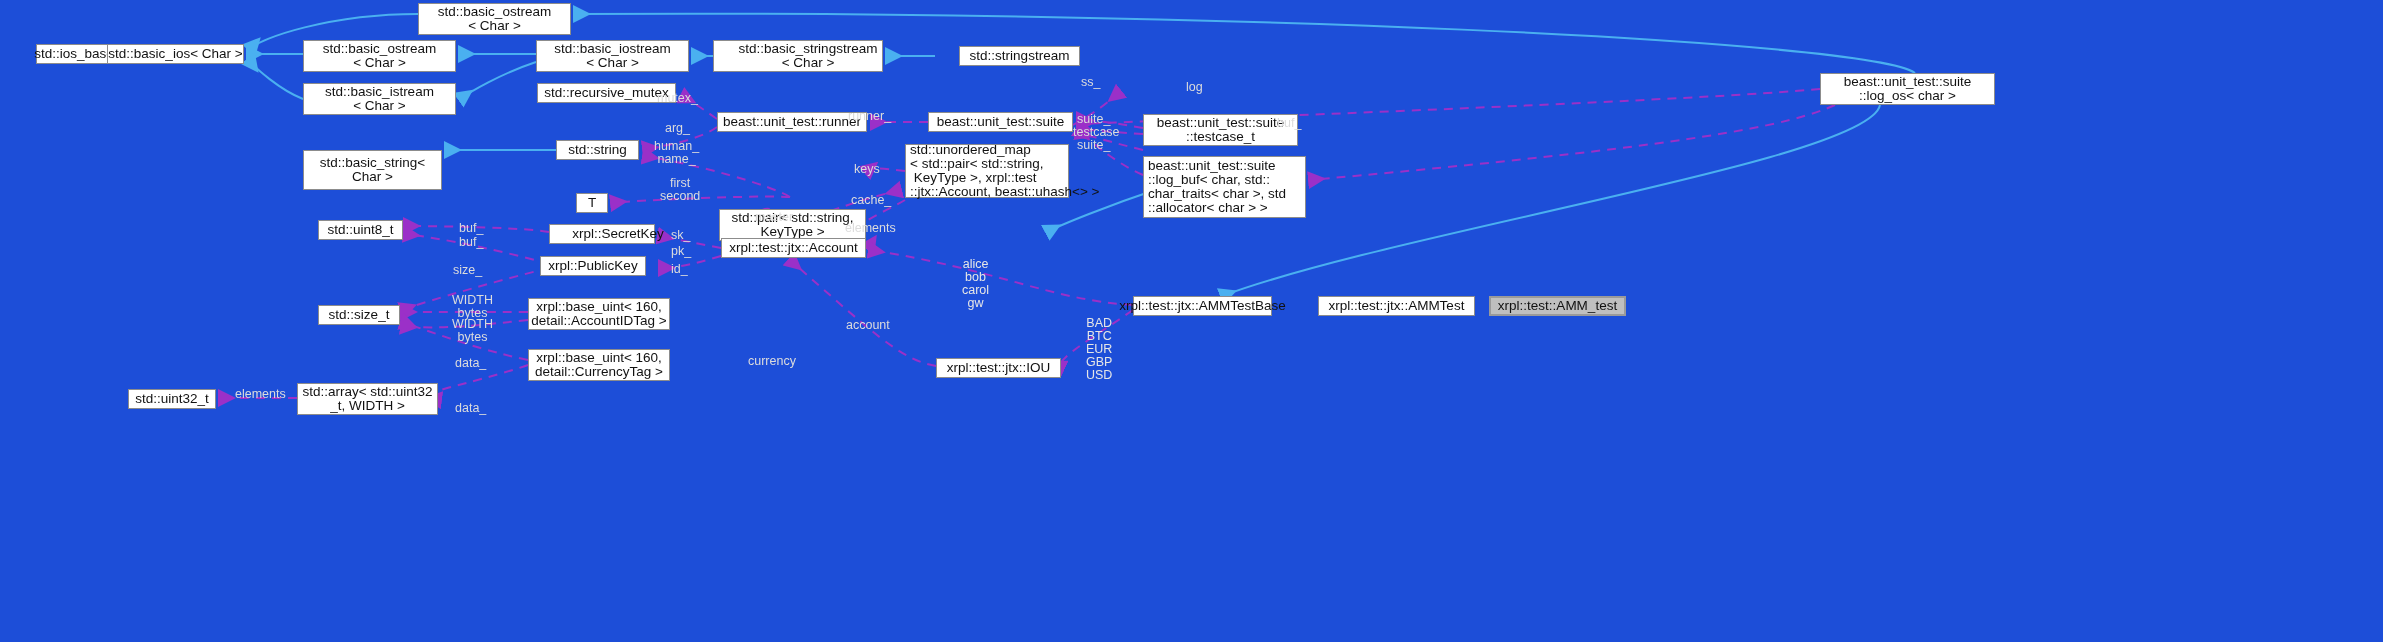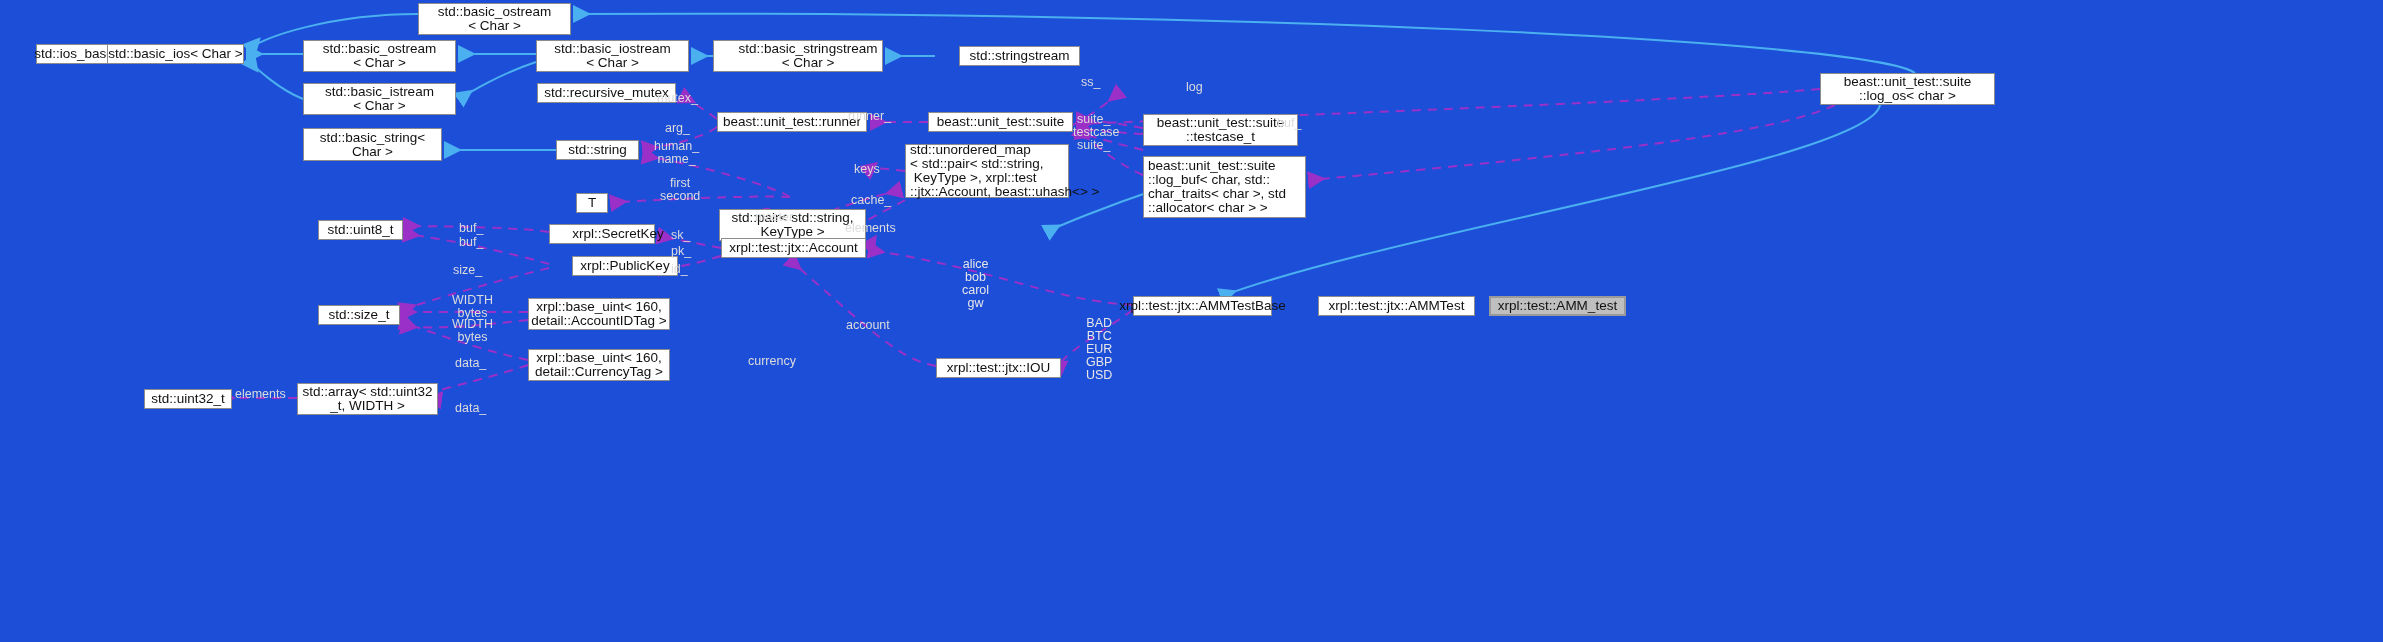--- a/index.html
+++ b/index.html
@@ -90,48 +90,48 @@
     <div class="node" style="left: 935px; top: 46px; width: 121px; height: 20px; margin-left: 24px;">std::stringstream</div>
     <div class="node" style="left: 1820px; top: 73px; width: 175px; height: 32px;">beast::unit_test::suite
 ::log_os&lt; char &gt;</div>
     <div class="node" style="left: 303px; top: 83px; width: 153px; height: 32px;">std::basic_istream
 &lt; Char &gt;</div>
     <div class="node" style="left: 537px; top: 83px; width: 139px; height: 20px;">std::recursive_mutex</div>
     <div class="node" style="left: 717px; top: 112px; width: 150px; height: 20px;">beast::unit_test::runner</div>
     <div class="node" style="left: 928px; top: 112px; width: 145px; height: 20px;">beast::unit_test::suite</div>
     <div class="node" style="left: 1143px; top: 114px; width: 155px; height: 32px;">beast::unit_test::suite
 ::testcase_t</div>
-    <div class="node" style="left: 303px; top: 128px; width: 139px; height: 33px;">std::basic_string&lt;
+    <div class="node" style="left: 303px; top: 150px; width: 139px; height: 40px;">std::basic_string&lt;
 Char &gt;</div>
     <div class="node" style="left: 556px; top: 140px; width: 83px; height: 20px;">std::string</div>
     <div class="node left" style="left: 1143px; top: 156px; width: 163px; height: 62px;">beast::unit_test::suite
 ::log_buf&lt; char, std::
 char_traits&lt; char &gt;, std
 ::allocator&lt; char &gt; &gt;</div>
     <div class="node" style="left: 719px; top: 165px; width: 147px; height: 32px; margin-top: 44px;">std::pair&lt; std::string,
 KeyType &gt;</div>
     <div class="node left" style="left: 905px; top: 144px; width: 164px; height: 54px;">std::unordered_map
 &lt; std::pair&lt; std::string,
  KeyType &gt;, xrpl::test
 ::jtx::Account, beast::uhash&lt;&gt; &gt;</div>
     <div class="node" style="left: 576px; top: 193px; width: 32px; height: 20px;">T</div>
     <div class="node" style="left: 318px; top: 220px; width: 85px; height: 20px;">std::uint8_t</div>
     <div class="node" style="left: 549px; top: 224px; width: 106px; height: 20px; padding-left: 36px;">xrpl::SecretKey</div>
     <div class="node" style="left: 721px; top: 238px; width: 145px; height: 20px;">xrpl::test::jtx::Account</div>
-    <div class="node" style="left: 572px; top: 256px; width: 106px; height: 20px;">xrpl::PublicKey</div>
+    <div class="node" style="left: 540px; top: 256px; width: 106px; height: 20px;">xrpl::PublicKey</div>
     <div class="node" style="left: 318px; top: 305px; width: 82px; height: 20px;">std::size_t</div>
     <div class="node" style="left: 528px; top: 298px; width: 142px; height: 32px;">xrpl::base_uint&lt; 160,
 detail::AccountIDTag &gt;</div>
     <div class="node" style="left: 1133px; top: 296px; width: 139px; height: 20px;">xrpl::test::jtx::AMMTestBase</div>
     <div class="node" style="left: 1318px; top: 296px; width: 157px; height: 20px;">xrpl::test::jtx::AMMTest</div>
     <div class="node hl" style="left: 1489px; top: 296px; width: 137px; height: 20px;">xrpl::test::AMM_test</div>
     <div class="node" style="left: 528px; top: 349px; width: 142px; height: 32px;">xrpl::base_uint&lt; 160,
 detail::CurrencyTag &gt;</div>
     <div class="node" style="left: 936px; top: 358px; width: 125px; height: 20px;">xrpl::test::jtx::IOU</div>
-    <div class="node" style="left: 128px; top: 389px; width: 88px; height: 20px; margin-left: 16px;">std::uint32_t</div>
+    <div class="node" style="left: 128px; top: 389px; width: 88px; height: 20px;">std::uint32_t</div>
     <div class="node" style="left: 297px; top: 383px; width: 141px; height: 32px;">std::array&lt; std::uint32
 _t, WIDTH &gt;</div>
     <div class="edgelabel" style="left: 657px; top: 92px;">mutex_</div>
     <div class="edgelabel" style="left: 848px; top: 110px;">runner_</div>
     <div class="edgelabel" style="left: 1081px; top: 76px;">ss_</div>
     <div class="edgelabel" style="left: 1186px; top: 81px;">log</div>
     <div class="edgelabel" style="left: 1277px; top: 117px;">buf_</div>
     <div class="edgelabel" style="left: 1077px; top: 113px;">suite_</div>
     <div class="edgelabel" style="left: 1073px; top: 126px;">testcase</div>
     <div class="edgelabel" style="left: 1077px; top: 139px;">suite_</div>

